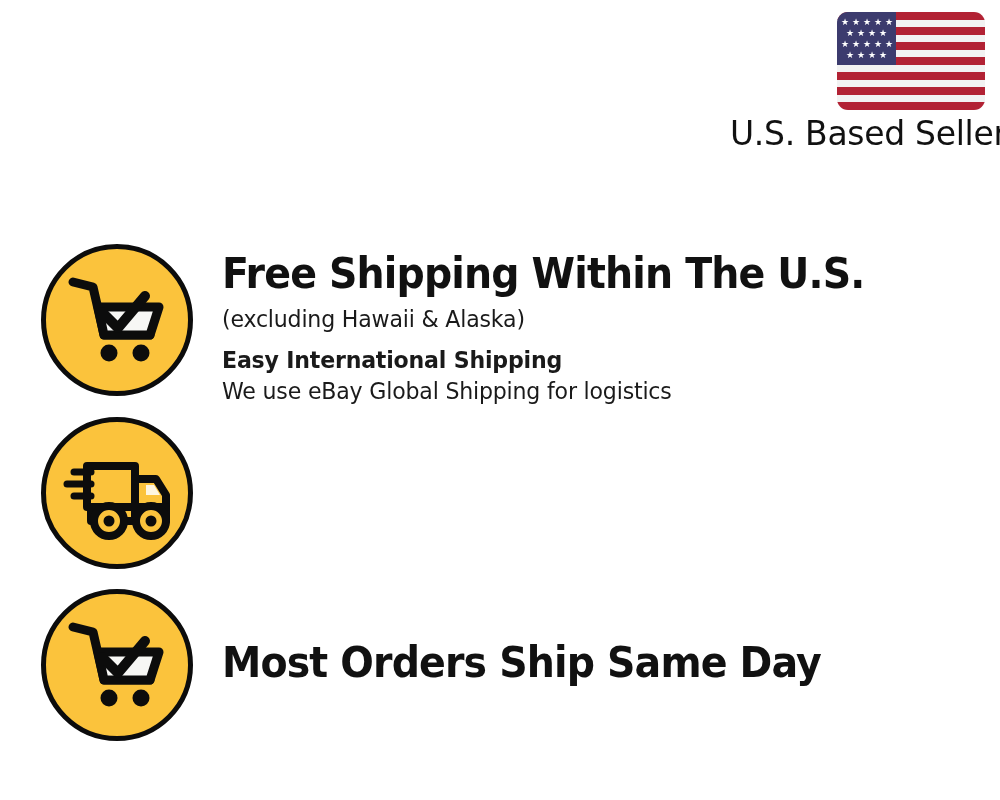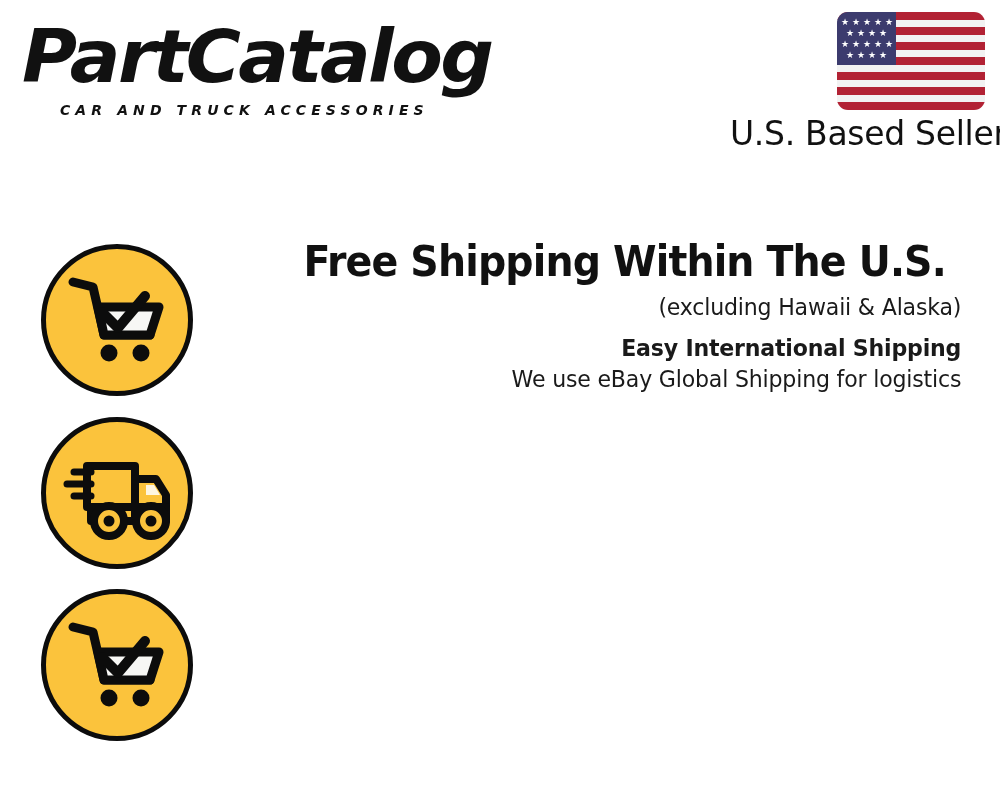--- a/index.html
+++ b/index.html
@@ -83,21 +83,21 @@
 
   .badge-circle {
     position:absolute; left:41px; top:4px;
     width:152px; height:152px;
     border-radius:50%;
     background:#FBC33C;
     border:5px solid #0C0C0C;
   }
   .badge-art { position:absolute; left:0; top:0; width:142px; height:142px; }
 
-  .row-text { position:absolute; left:222px; top:0; width:770px;text-align:right; }
+  .row-text { position:absolute; left:222px; top:12px; width:770px; }
   .row-heading {
     font-family:"DejaVu Sans", sans-serif;
     font-weight:700;
     font-size:42px;
     line-height:48px;
     letter-spacing:-0.9px;
     color:#111111;
     white-space:nowrap;
     transform:scaleX(0.94);
     transform-origin:left center;
@@ -119,24 +119,20 @@
   #row-0 .r0-sub2 { margin-top:11px; }
   #row-0 .r0-sub3 { margin-top:1px; }
   #row-1 .row-heading { margin-top:42px; }
   #row-2 .row-heading { margin-top:42px; }
 </style>
 </head>
 <body>
 
 <div id="header">
 
-  <div id="brand-logo">
-    <div id="brand-wordmark">PartCatalog</div>
-    <div id="brand-tagline">CAR AND TRUCK ACCESSORIES</div>
-  </div>
 
   <div id="flag-block">
     <div id="us-flag">
       <div class="stripe" style="top:0%;background:#B22234"></div>
       <div class="stripe" style="top:7.6923%;background:#F2F2F2"></div>
       <div class="stripe" style="top:15.3846%;background:#B22234"></div>
       <div class="stripe" style="top:23.0769%;background:#F2F2F2"></div>
       <div class="stripe" style="top:30.7692%;background:#B22234"></div>
       <div class="stripe" style="top:38.4615%;background:#F2F2F2"></div>
       <div class="stripe" style="top:46.1538%;background:#B22234"></div>
@@ -210,13 +206,16 @@
 <div class="benefit-row" id="row-2">
   <div class="badge-circle">
     <svg class="badge-art" viewBox="0 0 142 142">
       <path d="M27 33 L47 38 L58 86 L104 86" fill="none" stroke="#0C0C0C" stroke-width="9" stroke-linecap="round" stroke-linejoin="round"></path>
       <path d="M52 58 L113 58 L104 86 L58 86 Z" fill="#F7F7F5" stroke="#0C0C0C" stroke-width="9" stroke-linejoin="round"></path>
       <path d="M56 63 L72 79 L99 47" fill="none" stroke="#0C0C0C" stroke-width="10" stroke-linecap="round" stroke-linejoin="round"></path>
       <circle cx="63" cy="104" r="8.5" fill="#0C0C0C"></circle>
       <circle cx="95" cy="104" r="8.5" fill="#0C0C0C"></circle>
     </svg>
   </div>
+  <div class="row-text">
+    <div class="row-heading">Most Orders Ship Same Day</div>
+  </div>
 </div>
 
 </body></html>

